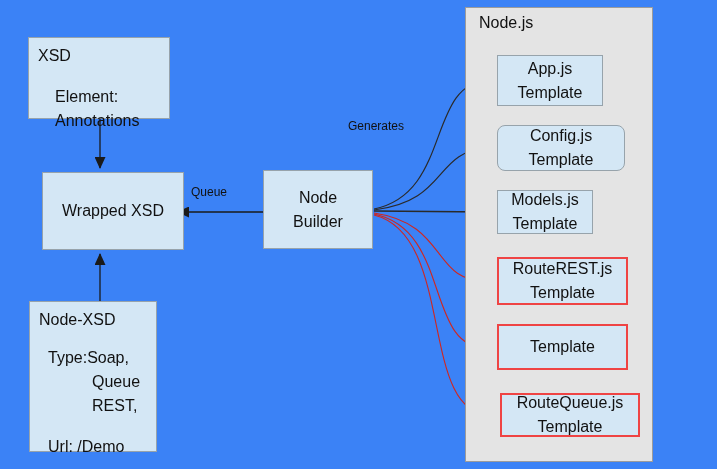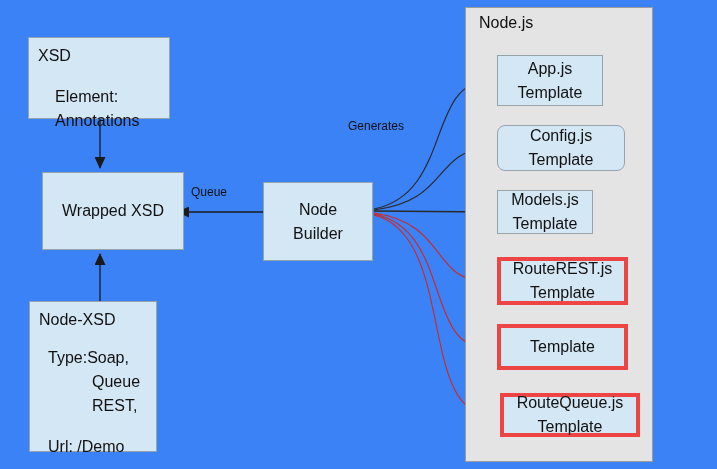--- a/index.html
+++ b/index.html
@@ -6,21 +6,21 @@
   .stage{
     position:relative;width:717px;height:469px;background:#3b82f6;
     font-family:"Liberation Sans",sans-serif;color:#111;overflow:hidden;
   }
   .edges{position:absolute;left:0;top:0;width:717px;height:469px;pointer-events:none;}
   .box{
     position:absolute;background:#d4e7f5;border:1px solid #97a3ab;
     box-sizing:border-box;font-size:16px;line-height:24px;
   }
   .box.centered{display:flex;flex-direction:column;align-items:center;justify-content:center;text-align:center;}
-  .box.red{border:4px solid #ef4444;}
+  .box.red{border:2px solid #ef4444;}
   .group{
     position:absolute;background:#e4e4e4;border:1px solid #9b9b9b;box-sizing:border-box;
   }
   .group-label{position:absolute;left:13px;top:6px;font-size:16px;}
   .pad-title{padding:6px 0 0 9px;}
   .line-ind1{margin-left:26px;}
   .xsd-gap{margin-top:17px;}
   .nx-type{margin-left:18px;margin-top:14px;}
   .nx-ind2{margin-left:62px;}
   .nx-url{margin-left:18px;margin-top:17px;}
@@ -66,21 +66,21 @@
   </div>
 
   <div class="box" style="left:29px;top:301px;width:128px;height:151px;">
     <div class="pad-title">Node-XSD</div>
     <div class="nx-type">Type:Soap,</div>
     <div class="nx-ind2">Queue</div>
     <div class="nx-ind2">REST,</div>
     <div class="nx-url">Url: /Demo</div>
   </div>
 
-  <div class="box centered" style="left:263px;top:170px;width:110px;height:79px;margin-top:12px;">
+  <div class="box centered" style="left:263px;top:170px;width:110px;height:79px;">
     <div>Node</div>
     <div>Builder</div>
   </div>
 
   <div class="box centered" style="left:497px;top:55px;width:106px;height:51px;">
     <div>App.js</div>
     <div>Template</div>
   </div>
   <div class="box centered" style="left:497px;top:125px;width:128px;height:46px;border-radius:8px;">
     <div>Config.js</div>

